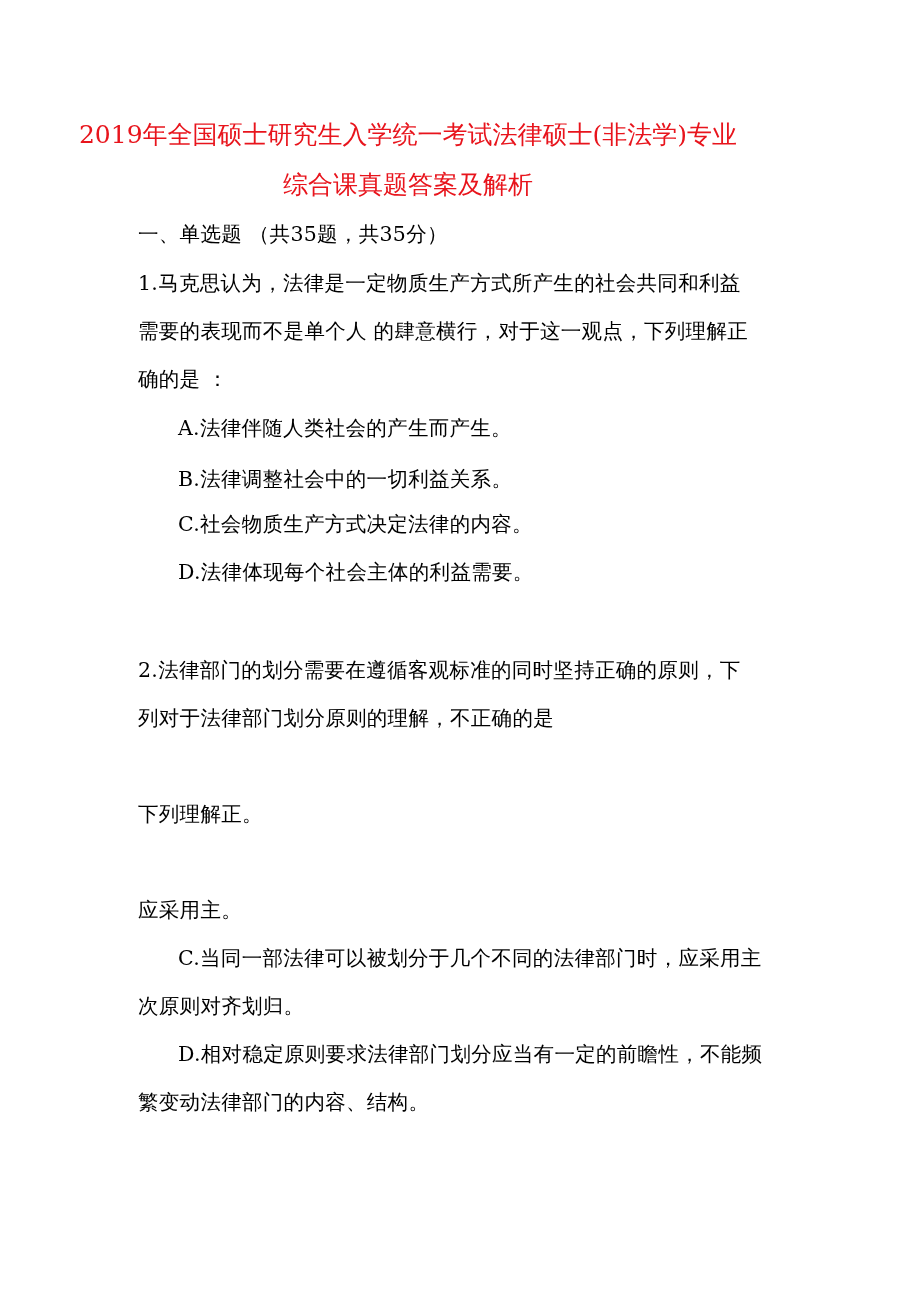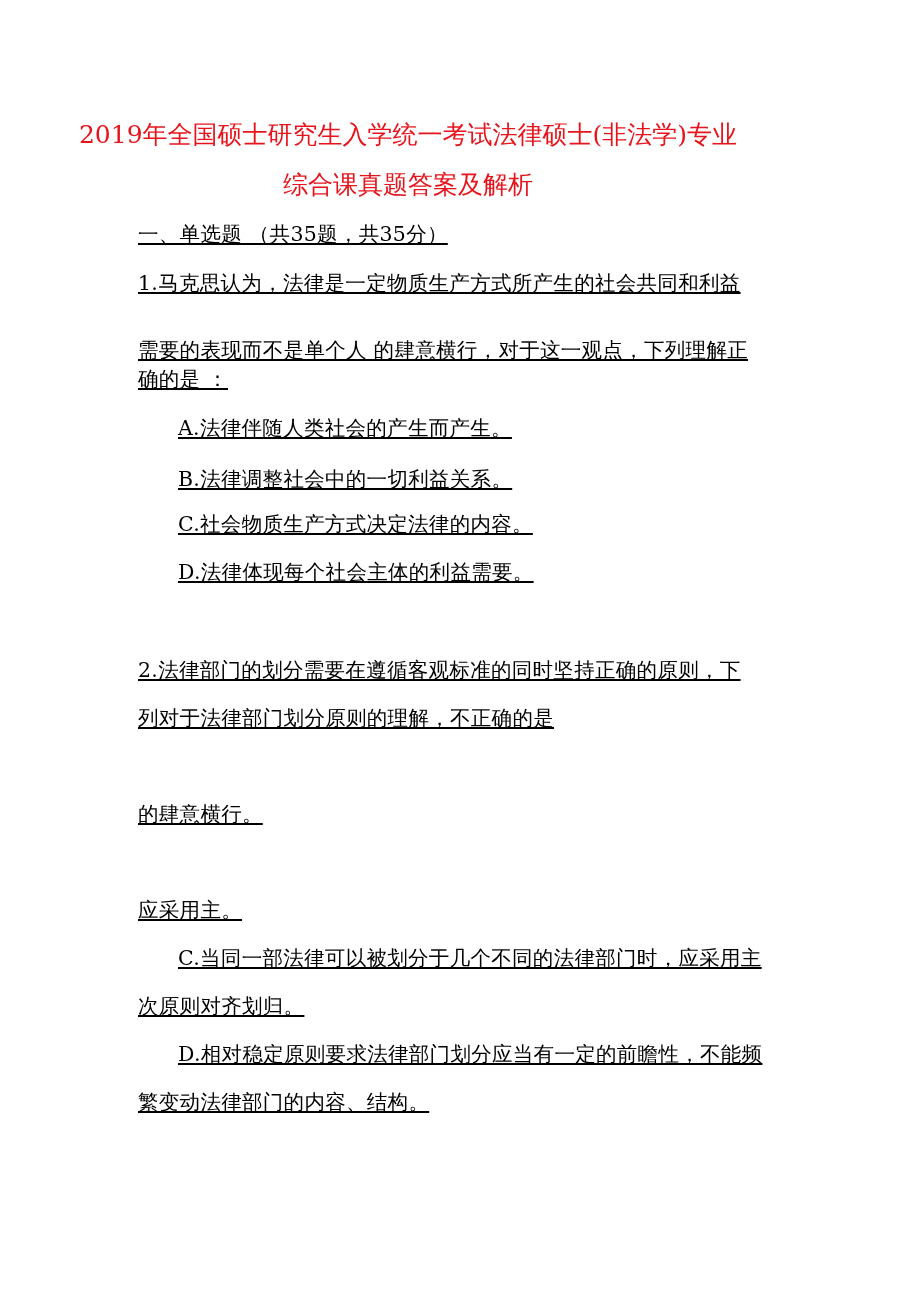--- a/index.html
+++ b/index.html
@@ -1,40 +1,40 @@
 <!DOCTYPE html>
 <html><head>
 <meta charset="utf-8">
 <style>
   html, body { margin: 0; padding: 0; background: #ffffff; }
   body { width: 920px; height: 1302px; position: relative; overflow: hidden;
          font-family: "DejaVu Serif", "Liberation Serif", serif; color: #000; }
   .page { position: absolute; left: 0; top: 0; width: 920px; height: 1302px; }
   .title { position: absolute; left: 0; width: 816px; text-align: center;
            color: #e8141c; font-size: 25px; letter-spacing: 0px; white-space: nowrap; }
-  .line { position: absolute; font-size: 20.5px; white-space: nowrap; letter-spacing: 0.3px; text-decoration: underline; }
+  .line { position: absolute; font-size: 20.5px; white-space: nowrap; letter-spacing: 0.3px; }
 </style>
 </head>
 <body>
 
 <div class="page">
   <div class="title" style="top:118px">2019年全国硕士研究生入学统一考试法律硕士(非法学)专业</div>
   <div class="title" style="top:168px">综合课真题答案及解析</div>
 
   <div class="line" style="left:138px; top:220px">一、单选题 （共35题，共35分）</div>
 
   <div class="line" style="left:138px; top:269px"> 1.马克思认为，法律是一定物质生产方式所产生的社会共同和利益</div>
-  <div class="line" style="left:138px; top:336px">需要的表现而不是单个人 的肆意横行，对于这一观点，下列理解正</div>
+  <div class="line" style="left:138px; top:317px">需要的表现而不是单个人 的肆意横行，对于这一观点，下列理解正</div>
   <div class="line" style="left:138px; top:365px">确的是 ：</div>
   <div class="line" style="left:178px; top:414px">A.法律伴随人类社会的产生而产生。</div>
   <div class="line" style="left:178px; top:465px">B.法律调整社会中的一切利益关系。</div>
   <div class="line" style="left:178px; top:510px">C.社会物质生产方式决定法律的内容。</div>
   <div class="line" style="left:178px; top:558px">D.法律体现每个社会主体的利益需要。</div>
 
   <div class="line" style="left:138px; top:656px"> 2.法律部门的划分需要在遵循客观标准的同时坚持正确的原则，下</div>
   <div class="line" style="left:138px; top:704px">列对于法律部门划分原则的理解，不正确的是</div>
-  <div class="line" style="left:138px; top:800px">的肆意横行。</div>
+  <div class="line" style="left:138px; top:800px">下列理解正。</div>
   <div class="line" style="left:138px; top:896px">应采用主。</div>
   <div class="line" style="left:178px; top:944px">C.当同一部法律可以被划分于几个不同的法律部门时，应采用主</div>
   <div class="line" style="left:138px; top:992px">次原则对齐划归。</div>
   <div class="line" style="left:138px; top:1088px">繁变动法律部门的内容、结构。</div>
   <div class="line" style="left:178px; top:1040px">D.相对稳定原则要求法律部门划分应当有一定的前瞻性，不能频</div>
 </div>
 
 </body></html>

